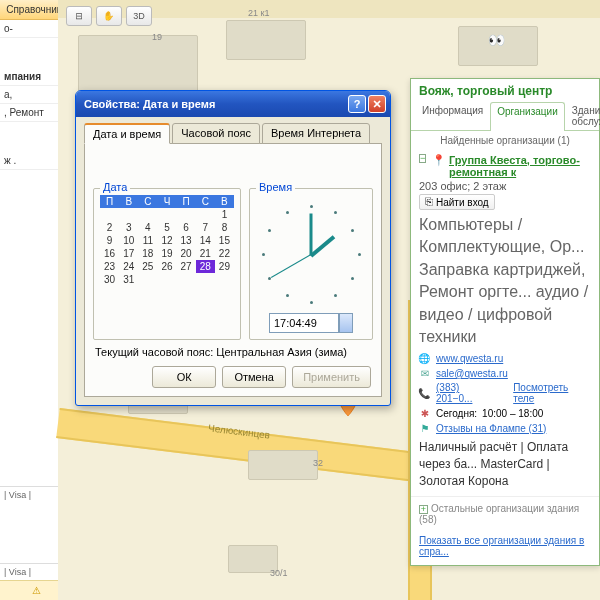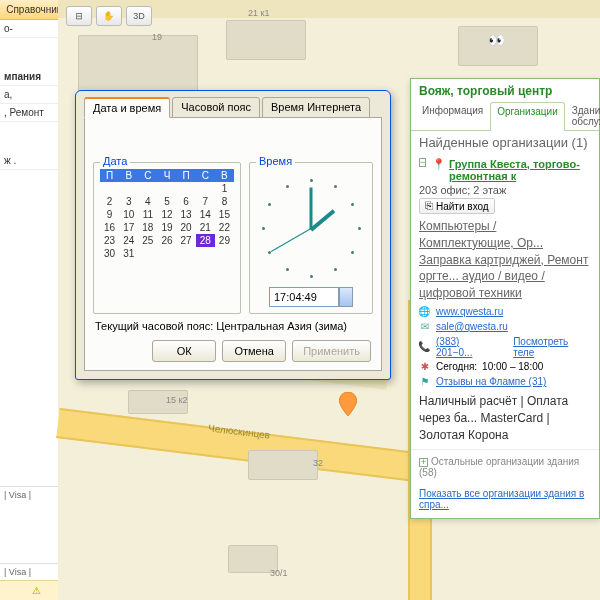--- a/index.html
+++ b/index.html
@@ -69,26 +69,26 @@
 .dlg-buttons { display: flex; justify-content: flex-end; gap: 6px; padding: 0 2px; }
 .btn { min-width: 64px; height: 22px; border: 1px solid #aca899; background: linear-gradient(#fff,#ece9d8); border-radius: 3px; font-size: 11px; cursor: pointer; padding: 0 10px; }
 .btn.disabled { color: #aca899; }
 
 
 .panel { position: absolute; right: 0; top: 78px; width: 190px; background: #fff; border: 1px solid #8db97c; font-size: 11px; box-shadow: 0 2px 6px rgba(0,0,0,0.15); }
 .panel-title { color: #2a8a2a; font-weight: bold; padding: 5px 8px 3px; font-size: 12px; }
 .panel-tabs { display: flex; border-bottom: 1px solid #b7d4ab; padding: 0 4px; }
 .ptab { padding: 3px 6px; font-size: 10px; color: #555; cursor: pointer; border: 1px solid transparent; border-bottom: none; border-radius: 3px 3px 0 0; }
 .ptab.active { background: #fff; border-color: #b7d4ab; color: #2a8a2a; position: relative; top: 1px; }
-.panel-sub { padding: 4px 8px; color: #666; font-size: 13px; }
+.panel-sub { padding: 4px 8px; color: #666; font-size: 10px; text-align: center; }
 .org { padding: 4px 8px; }
 .org-name { color: #2a8a2a; font-weight: bold; text-decoration: underline; font-size: 11px; cursor: pointer; }
 .org-addr { color: #555; margin: 2px 0; }
 .org-btn { display: inline-flex; align-items: center; gap: 3px; padding: 1px 5px; border: 1px solid #ccc; border-radius: 2px; background: linear-gradient(#fff,#f0f0f0); font-size: 10px; cursor: pointer; margin-bottom: 4px; }
-.org-cat { color: #666; text-decoration: underline; font-size: 12px; line-height: 1.4; margin-bottom: 4px; }
+.org-cat { color: #666; font-size: 16px; line-height: 1.4; margin-bottom: 4px; }
 .org-row { display: flex; align-items: center; gap: 5px; margin: 3px 0; font-size: 10px; }
 .org-link { color: #2a6acc; text-decoration: underline; cursor: pointer; }
 .ico { width: 12px; height: 12px; display: inline-flex; align-items: center; justify-content: center; font-size: 10px; }
 .org-pay { font-size: 12px; color: #333; padding: 2px 0; line-height: 1.4; }
 .panel-more { padding: 6px 8px; color: #888; font-size: 10px; border-top: 1px solid #eee; cursor: pointer; }
 .panel-link { padding: 4px 8px 8px; color: #2a6acc; text-decoration: underline; font-size: 10px; cursor: pointer; }
 .collapse-ico { display:inline-block; width:9px; height:9px; border:1px solid #8a8; text-align:center; line-height:7px; font-size:9px; color:#4a4; margin-right:3px; }
 </style>
 </head>
 <body>
@@ -140,20 +140,27 @@
   <div class="binoc">👀</div>
 </div>
 
 <div class="map-controls">
   <div class="map-btn">⊟</div>
   <div class="map-btn">✋</div>
   <div class="map-btn">3D</div>
 </div>
 
 <div class="dialog">
+  <div class="titlebar">
+    <span>Свойства: Дата и время</span>
+    <div class="titlebar-btns">
+      <div class="tbtn tbtn-help">?</div>
+      <div class="tbtn tbtn-close">✕</div>
+    </div>
+  </div>
   <div class="dlg-body">
     <div class="tabs">
       <div class="tab active">Дата и время</div>
       <div class="tab">Часовой пояс</div>
       <div class="tab">Время Интернета</div>
     </div>
     <div class="tab-panel">
       <div class="cols">
         <div class="grp date-grp">
           <div class="grp-title">Дата</div>

